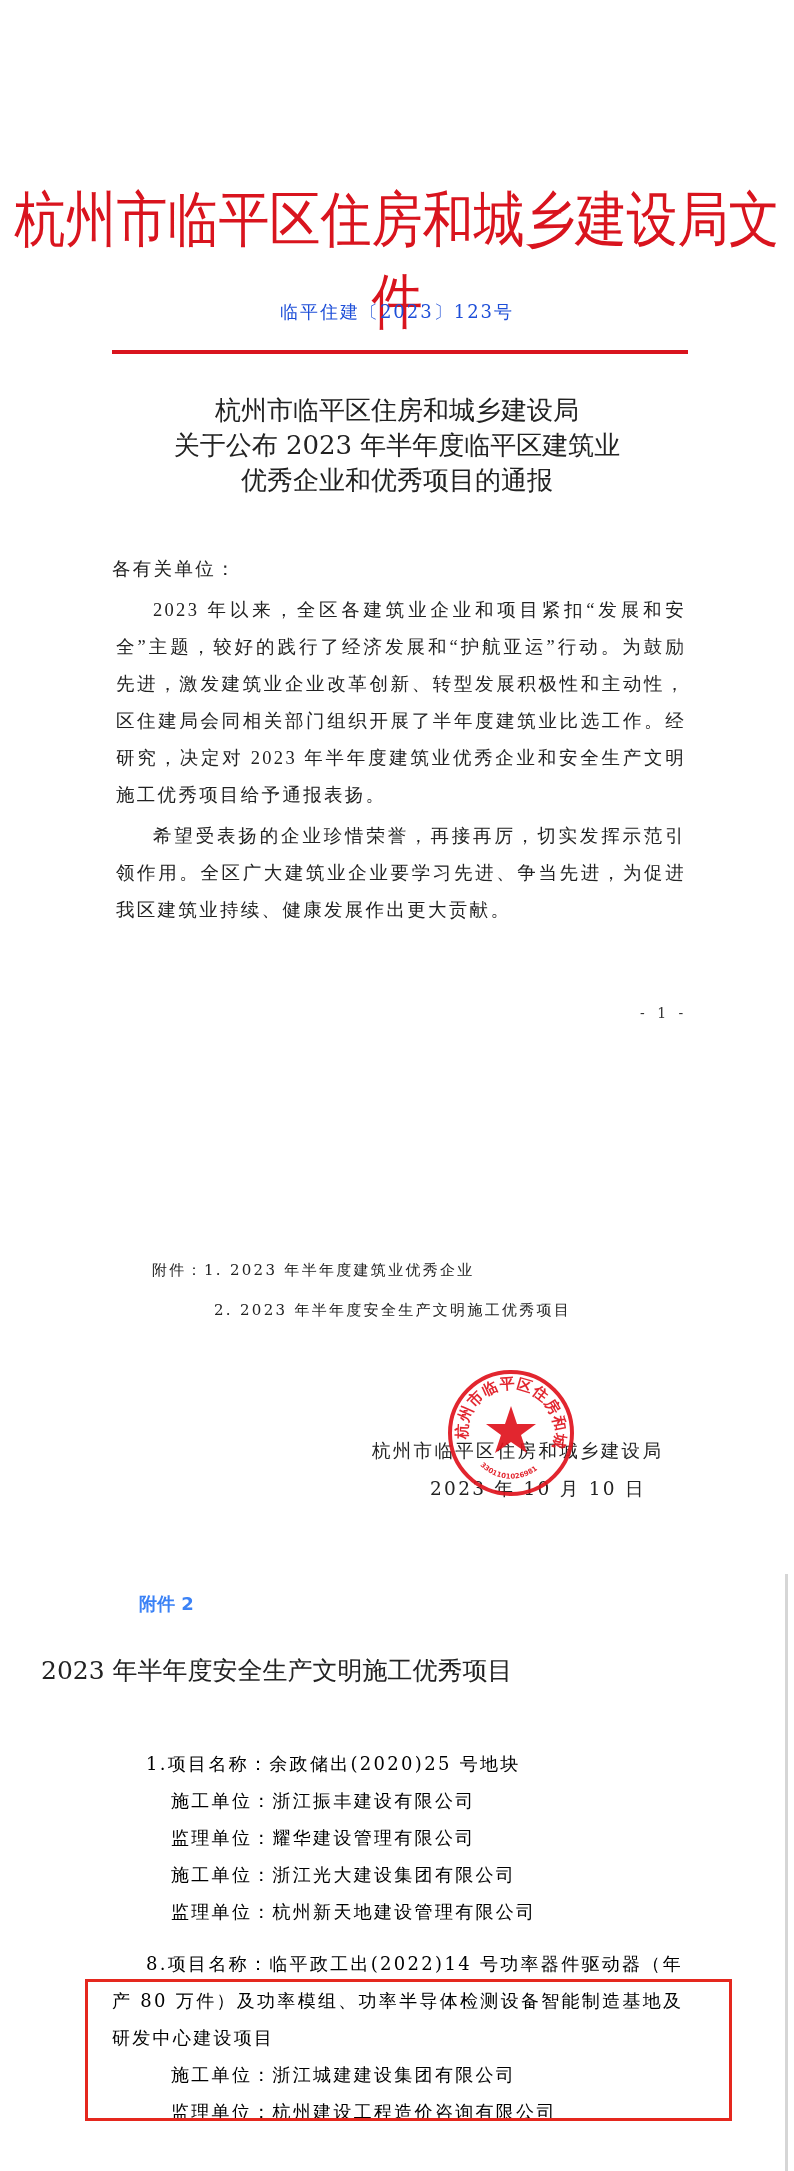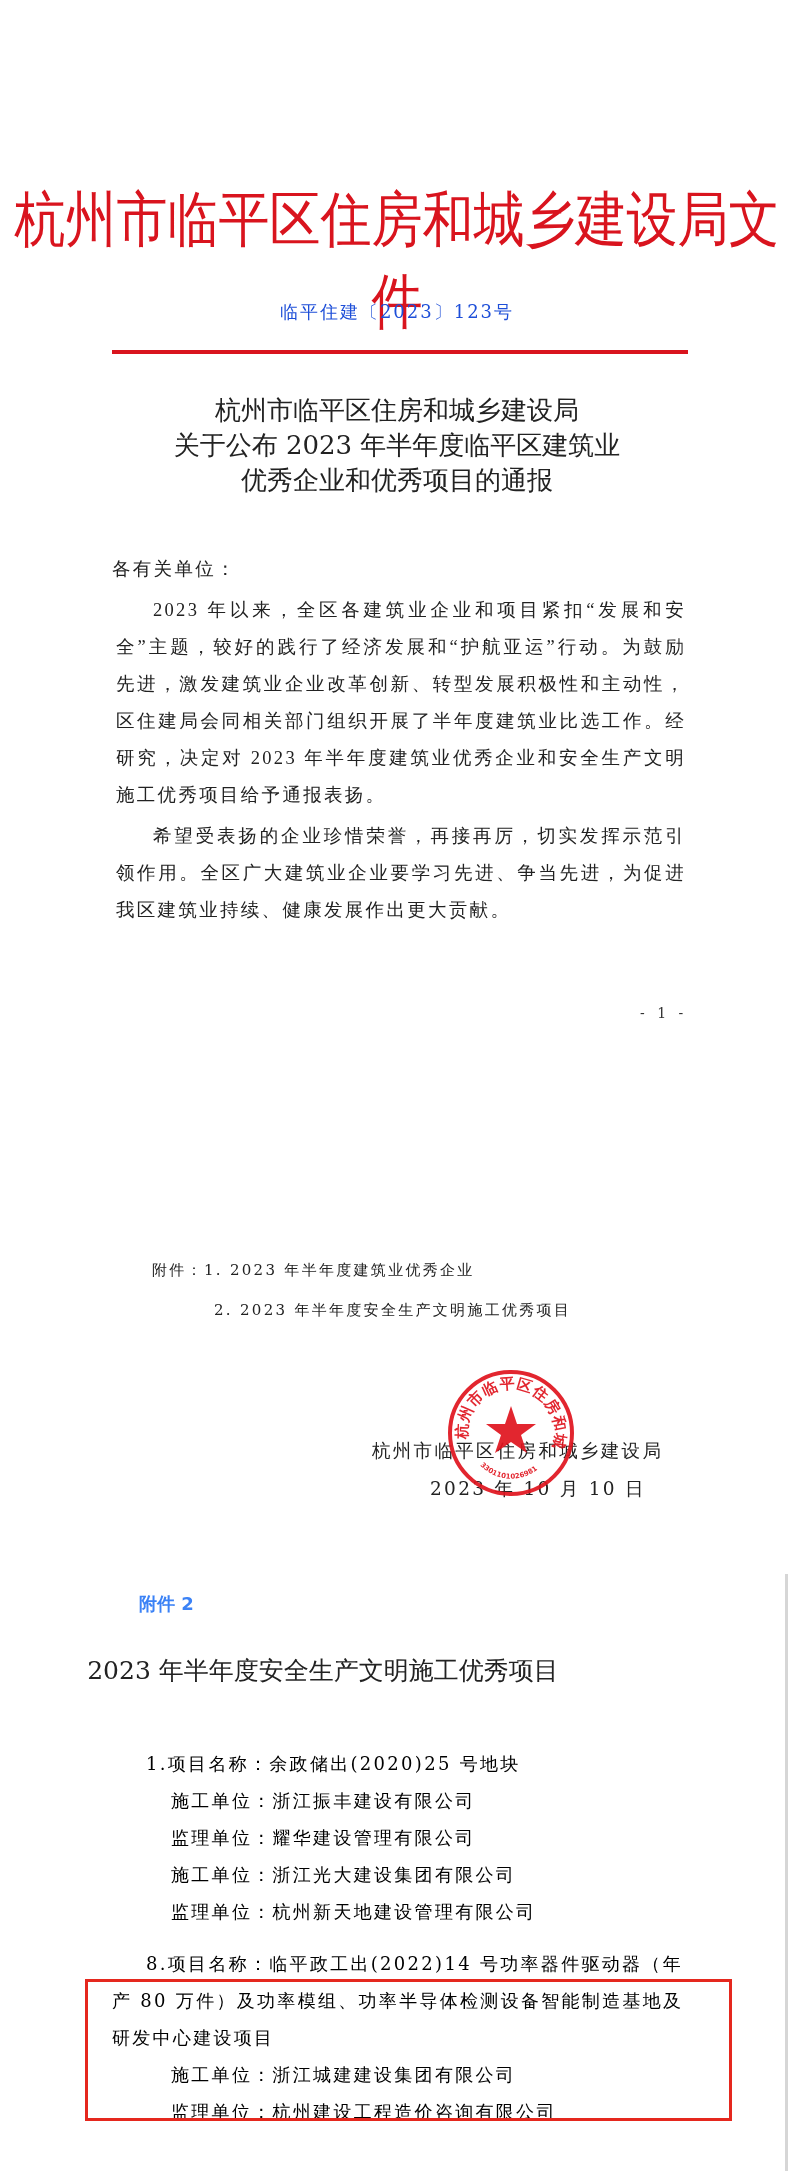--- a/index.html
+++ b/index.html
@@ -15,21 +15,21 @@
   .body-text { left: 112px; width: 578px; font-size: 18.5px; line-height: 37px; color: #222; letter-spacing: 2.3px; text-align: justify; }
   .para { margin: 4px; text-indent: 2em; }
   .salute { margin: 0; }
   .pagenum { left: 640px; top: 1005px; font-size: 14px; color: #333; letter-spacing: 4px; }
   .attach { left: 152px; top: 1250px; font-size: 15px; line-height: 40px; letter-spacing: 2.3px; color: #222; }
   .attach .row2 { padding-left: 62px; }
   .sign { left: 372px; top: 1432px; font-size: 18.5px; line-height: 38px; letter-spacing: 2.3px; color: #222; }
   .sign .date { padding-left: 58px; }
   .stamp { left: 446px; top: 1368px; width: 130px; height: 130px; }
   .att2-label { left: 112px; top: 1592px; font-family: "DejaVu Sans", "Liberation Sans", sans-serif; font-weight: bold; font-size: 18px; color: #3b82f6; margin-left: 27px; }
-  .att2-title { left: 0; width: 646px; top: 1654px; text-align: center; font-size: 25px; color: #222; }
+  .att2-title { left: 0; width: 646px; top: 1654px; text-align: left; font-size: 25px; color: #222; padding-left: 41px; }
   .projects { left: 112px; width: 600px; top: 1745px; font-size: 18px; line-height: 37px; letter-spacing: 2.3px; color: #000000; }
   .projects .line { white-space: nowrap; }
   .projects .ind1 { padding-left: 34px; }
   .projects .ind2 { padding-left: 59px; }
   .highlight-box { left: 85px; top: 1979px; width: 641px; height: 136px; border: 3px solid #e5281e; box-sizing: content-box; }
   .scrollbar { left: 785px; top: 1574px; width: 3px; height: 597px; background: #d6d6d6; }
 </style>
 </head>
 <body>
 

